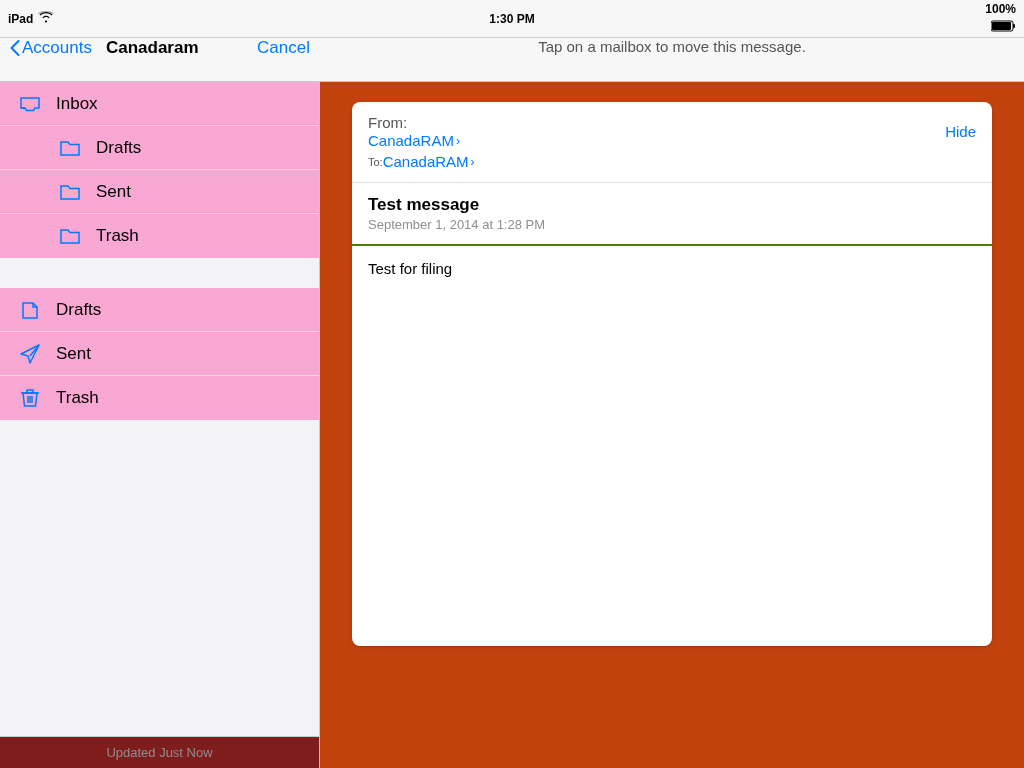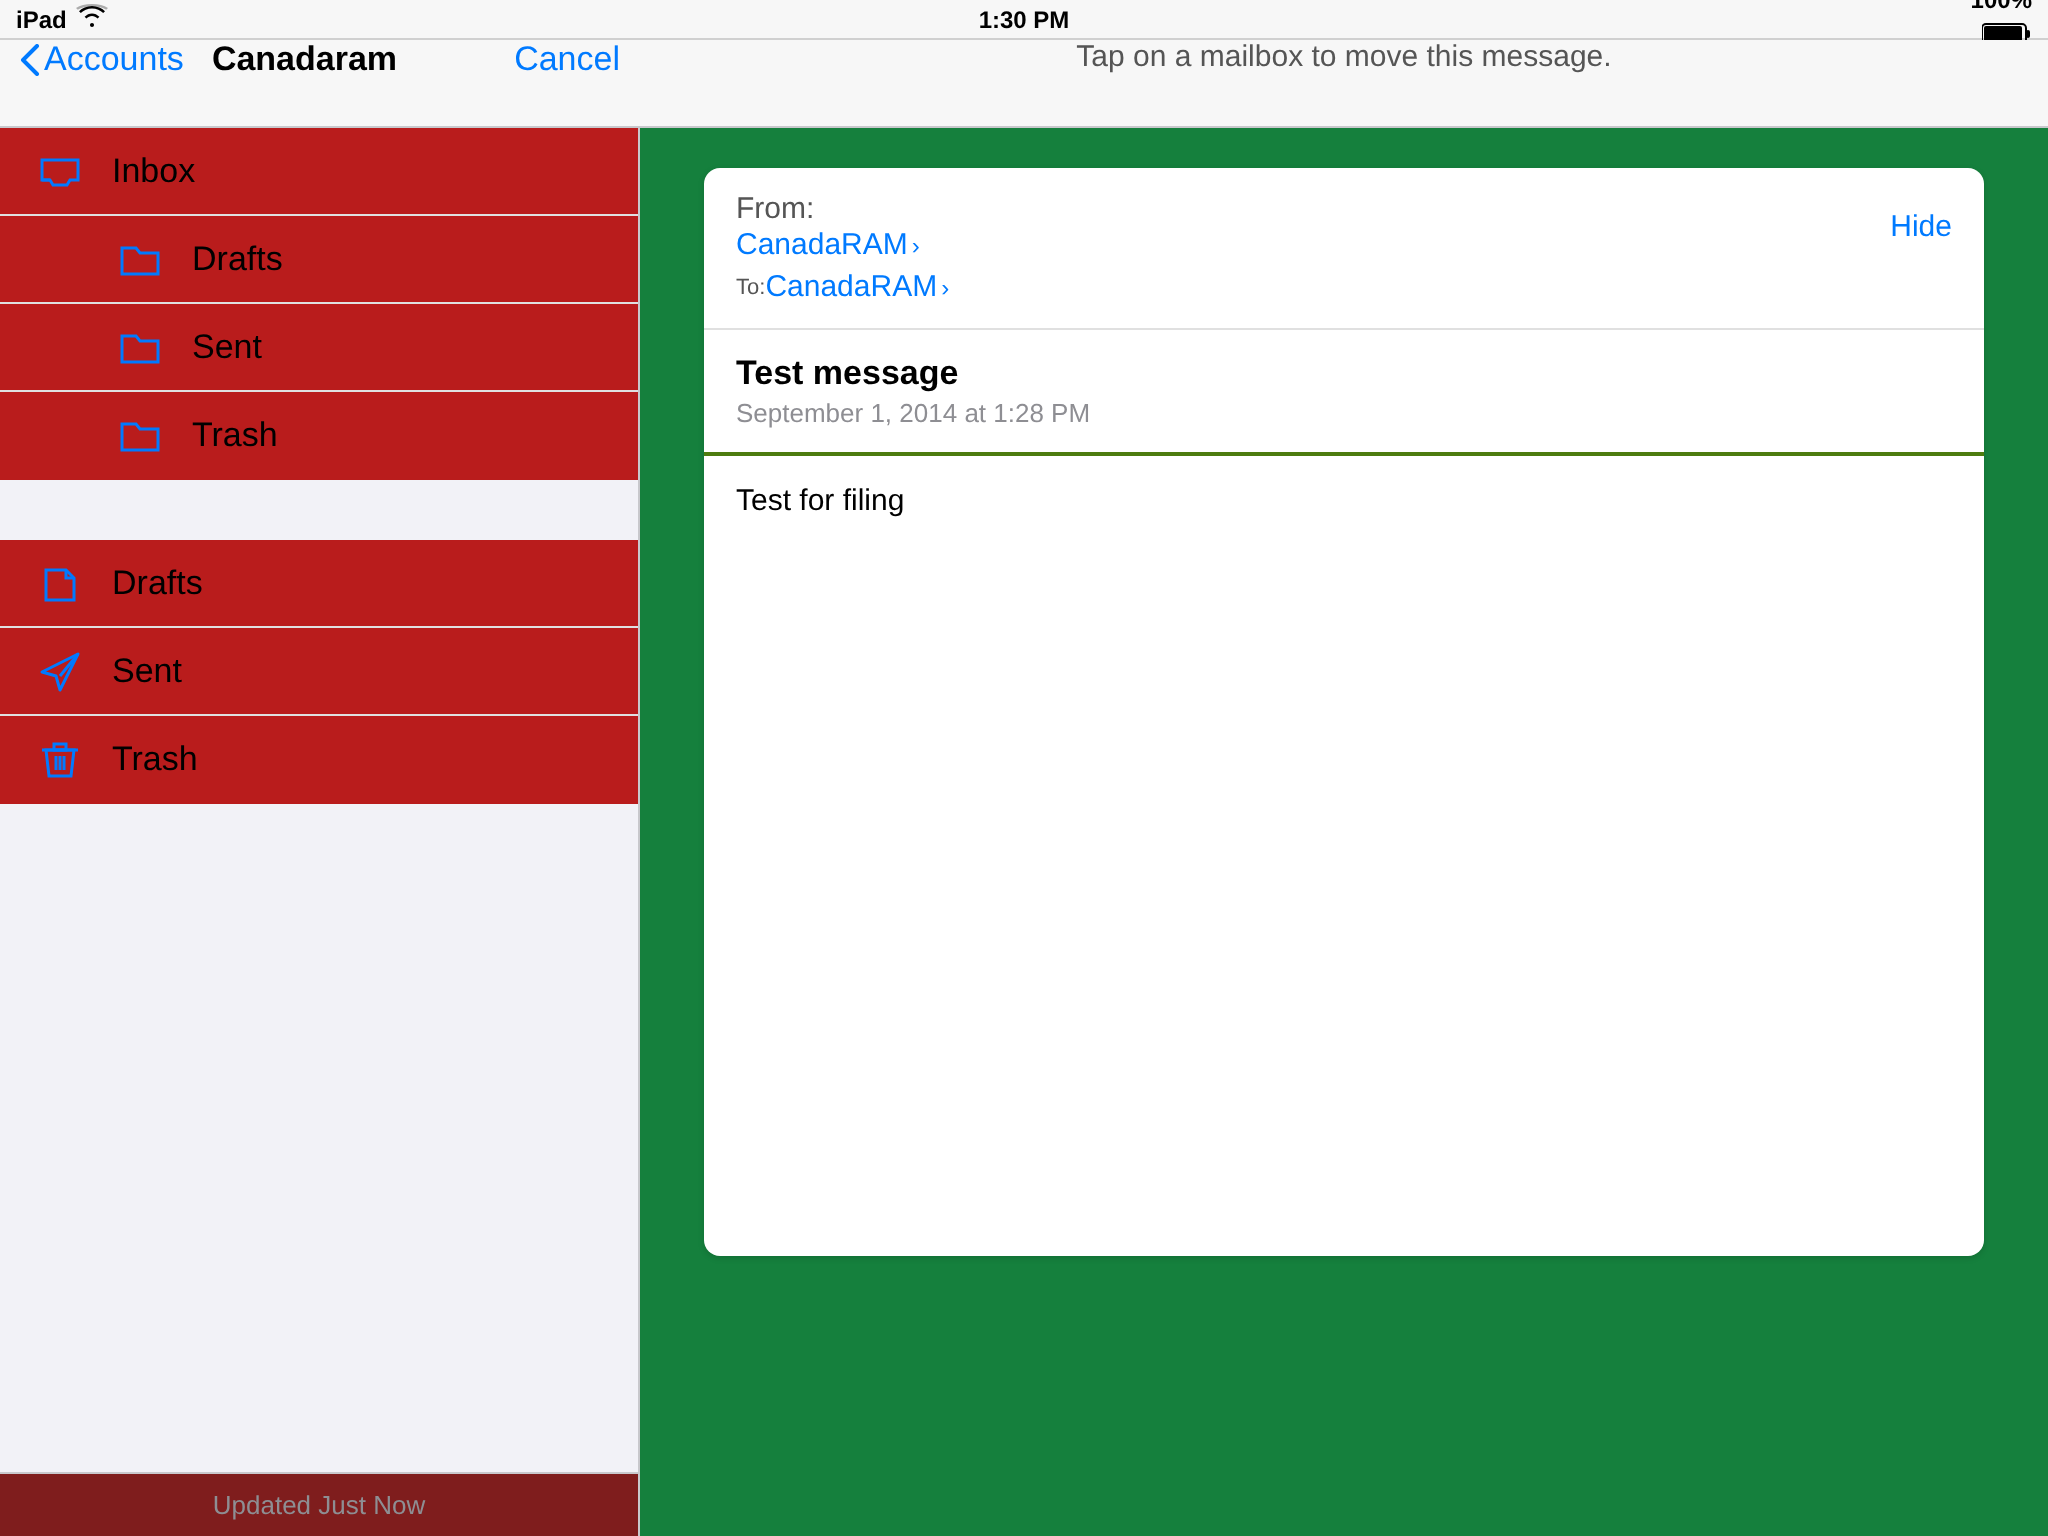--- a/index.html
+++ b/index.html
@@ -9,21 +9,21 @@
       width: 1024px;
       height: 768px;
       overflow: hidden;
       display: flex;
       flex-direction: column;
     }
 
     
     #status-bar {
       background: #f7f7f7;
-      height: 20px;
+      height: 38px;
       display: flex;
       align-items: center;
       justify-content: space-between;
       padding: 0 8px;
       font-size: 12px;
       font-weight: 600;
       border-bottom: 1px solid #d0d0d0;
     }
     .status-left { display: flex; align-items: center; gap: 5px; }
     .status-center { position: absolute; left: 50%; transform: translateX(-50%); }
@@ -88,21 +88,21 @@
       overflow-y: auto;
     }
 
     .sidebar-item {
       display: flex;
       align-items: center;
       padding: 0 16px;
       height: 44px;
       border-bottom: 1px solid #e0e0e0;
       cursor: pointer;
-      background: #b91c1c;
+      background: #f9a8d4;
     }
     .sidebar-item:last-child {
       border-bottom: none;
     }
     .sidebar-item-icon {
       width: 28px;
       display: flex;
       align-items: center;
       justify-content: center;
       margin-right: 12px;
@@ -128,21 +128,21 @@
 
     
     .icon-svg {
       width: 22px;
       height: 22px;
     }
 
     
     #detail {
       flex: 1;
-      background: #15803d;
+      background: #c2410c;
       display: flex;
       align-items: flex-start;
       justify-content: center;
       padding: 20px;
     }
 
     .message-card {
       background: #fff;
       width: 100%;
       max-width: 640px;

